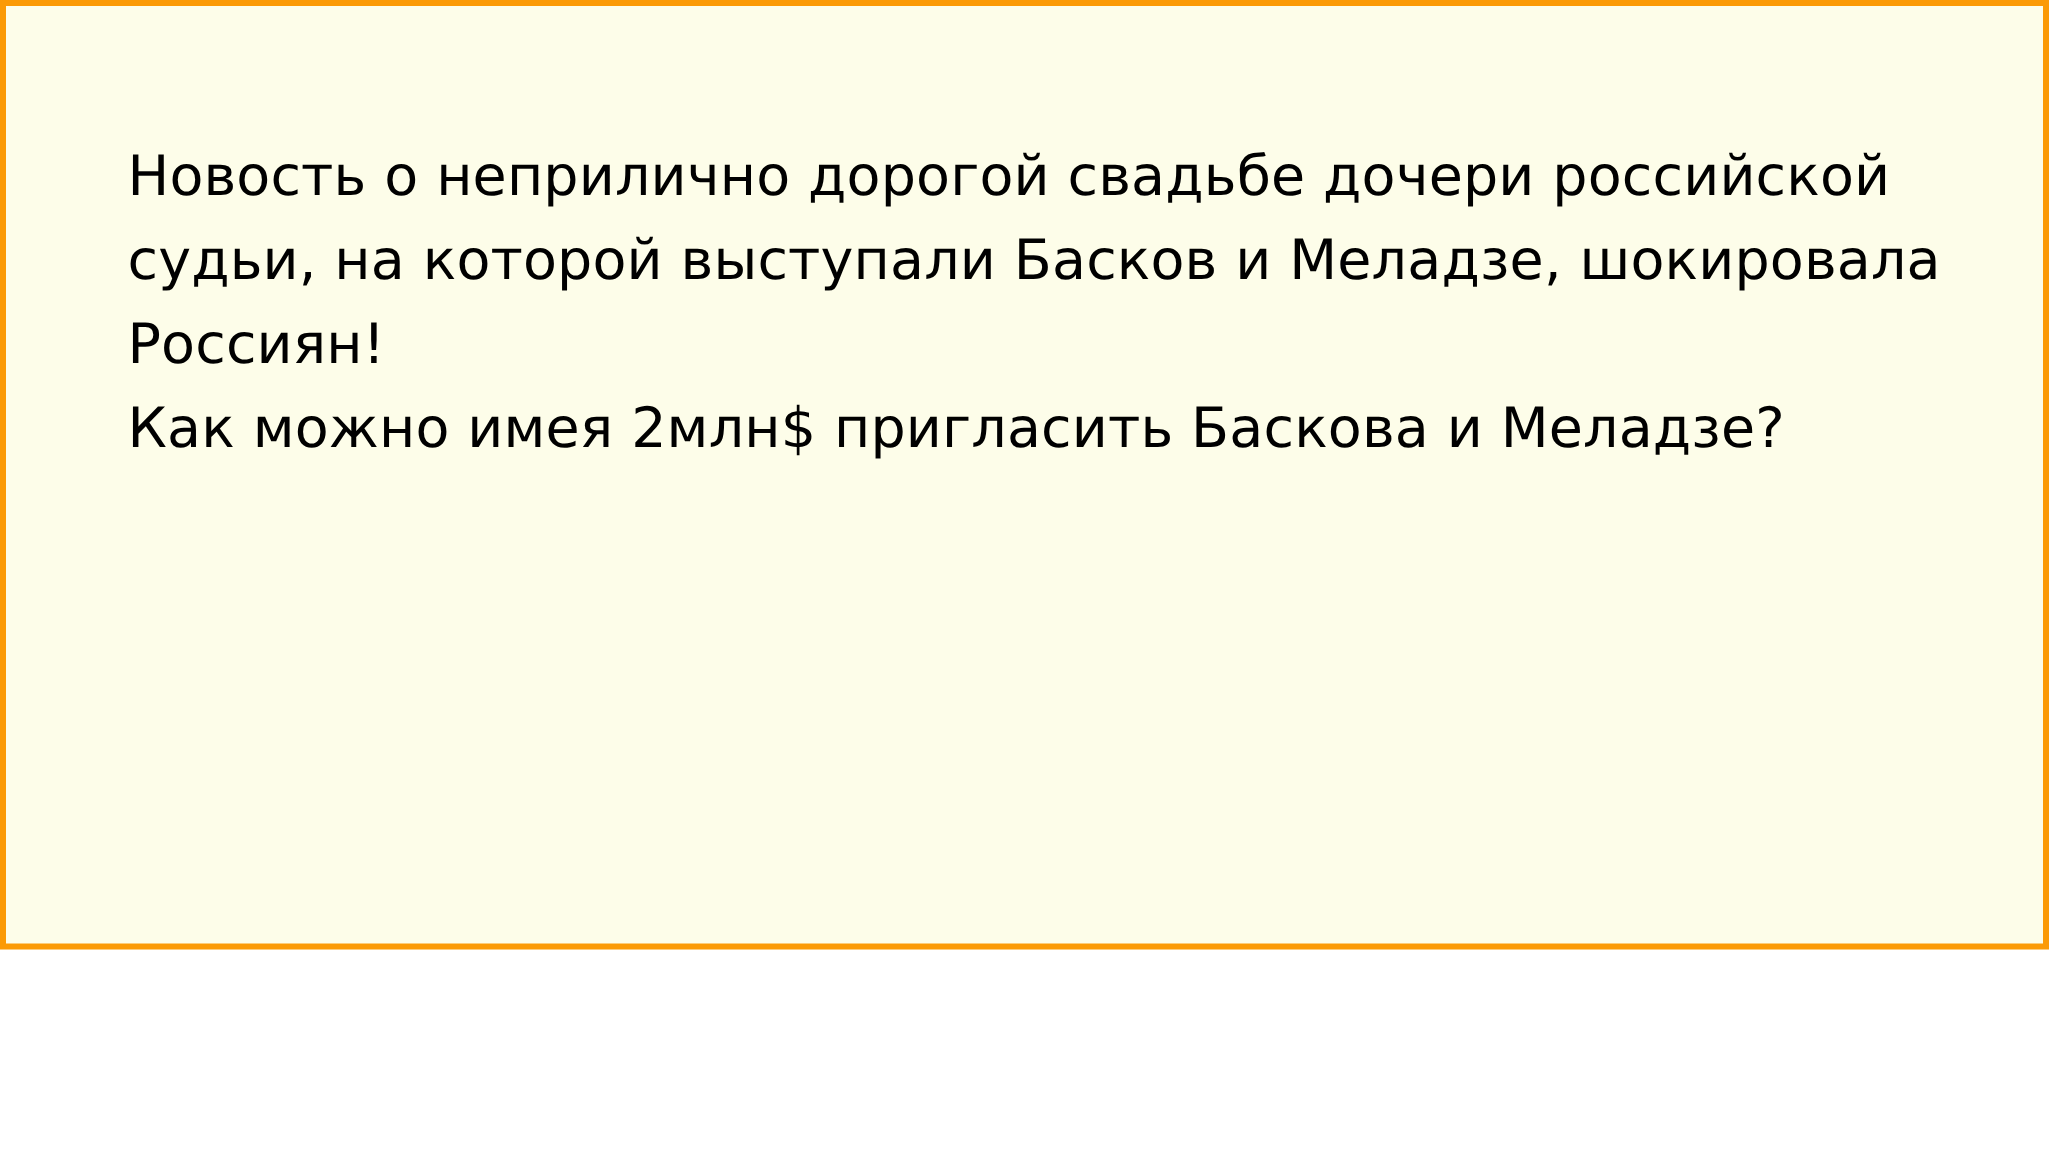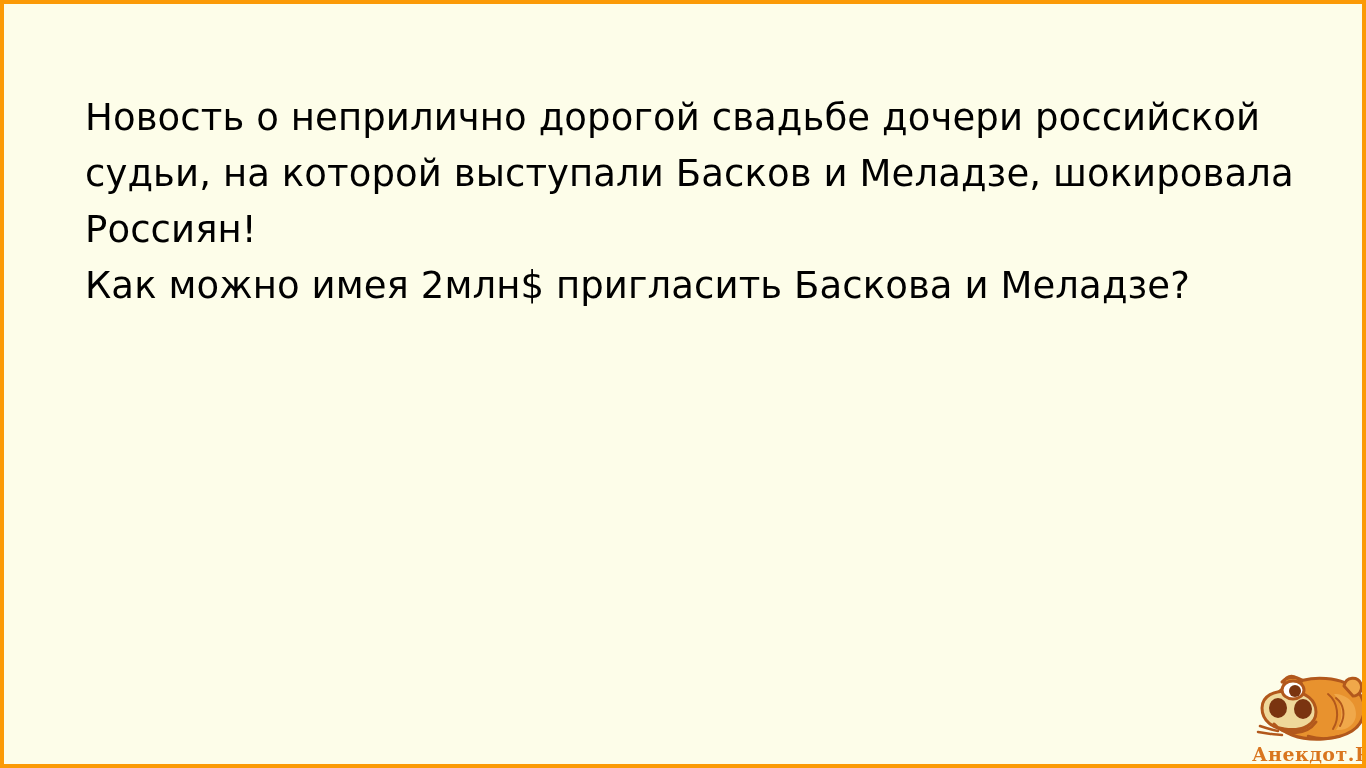--- a/index.html
+++ b/index.html
@@ -10,21 +10,21 @@
   body {
     width: 1366px;
     height: 768px;
     overflow: hidden;
     font-family: "DejaVu Sans", sans-serif;
   }
 
   #page {
     position: relative;
     width: 1366px;
-    height: 768px;
+    height: 633px;
     box-sizing: border-box;
     background: #fdfde9;
     border: 4px solid #f89406;
     border-color: #fb9a06;
     overflow: hidden;
   }
 
   #joke-text {
     position: absolute;
     left: 81px;

